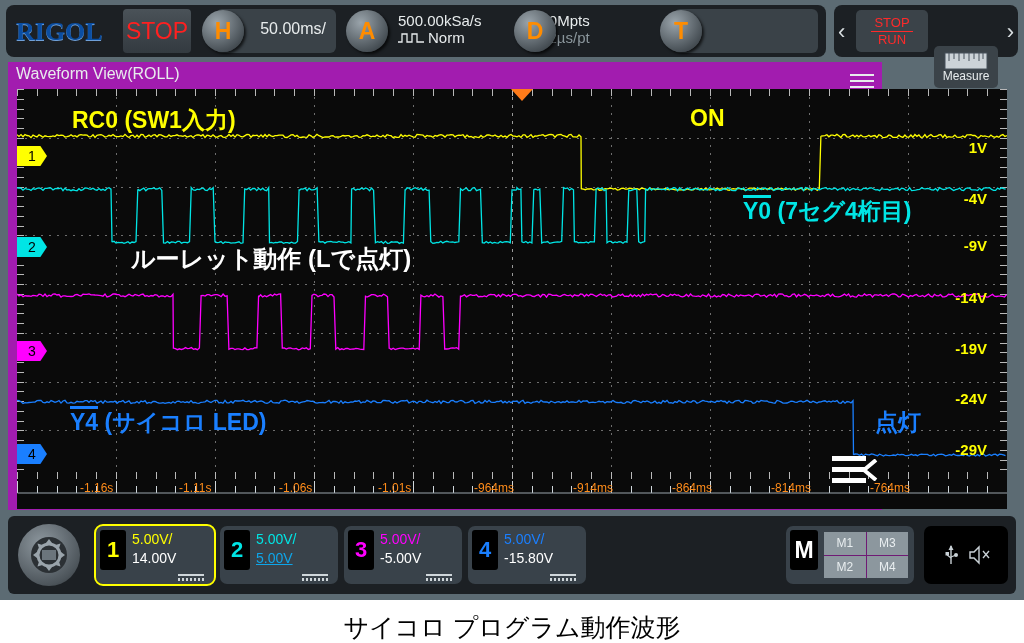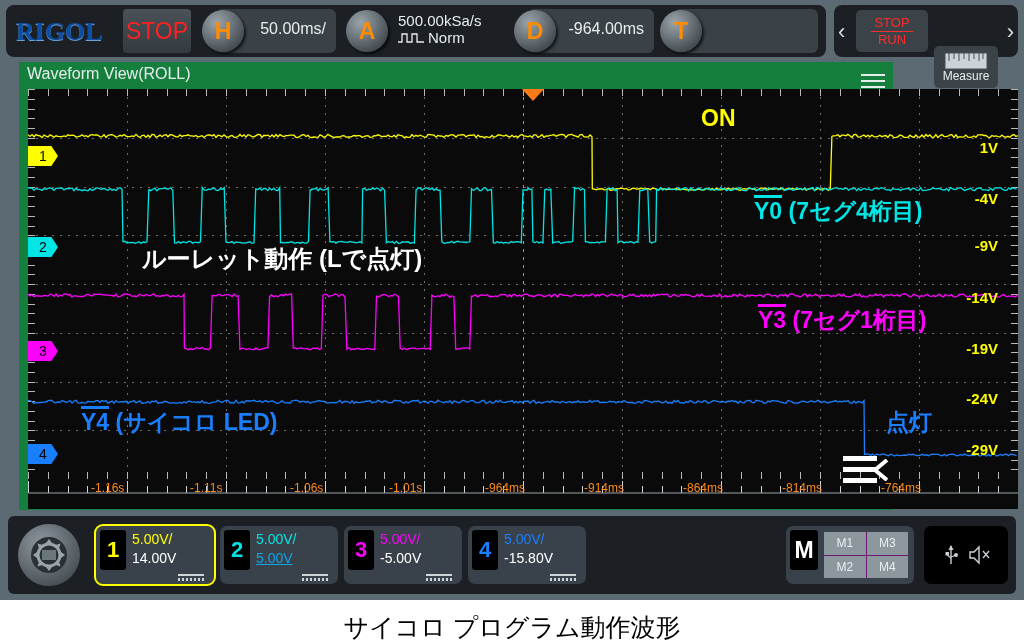--- a/index.html
+++ b/index.html
@@ -30,21 +30,21 @@
   .sq-icon{display:inline-block;width:26px;height:12px;vertical-align:-2px;position:relative;}
 
   .rbtn{position:absolute;top:5px;height:42px;border-radius:5px;background:#3b4349;
         display:flex;flex-direction:column;align-items:center;justify-content:center;}
   .rbtn .l1{color:#ff2a2a;font-size:13px;line-height:14px;}
   .rbtn .div{width:42px;height:1px;background:#ff2a2a;margin:1px 0;}
   .rbtn .l2{color:#ff2a2a;font-size:13px;line-height:14px;}
   .chev{position:absolute;color:#d8dee1;font-size:22px;top:14px;}
 
   
-  .wv{position:absolute;left:19px;top:62px;width:874px;height:448px;background:#15803d;}
+  .wv{position:absolute;left:8px;top:62px;width:874px;height:448px;background:#a21caf;}
   .wv-title{position:absolute;left:8px;top:3px;color:#e8eced;font-size:16px;}
   .hamb{position:absolute;right:8px;top:8px;width:24px;}
   .hamb i{display:block;height:2px;background:#e8eced;margin:4px 0;}
   .grid{position:absolute;left:9px;top:27px;width:990px;height:390px;background:#0a0a0a;overflow:hidden;}
 
   .chbadge{position:absolute;width:30px;height:20px;font-size:14px;color:#000;
            display:flex;align-items:center;justify-content:center;
            clip-path:polygon(0 0,78% 0,100% 50%,78% 100%,0 100%);}
   .wlabel{position:absolute;font-size:23px;font-weight:bold;white-space:nowrap;}
   .ovl{position:relative;display:inline-block;text-align:right;}
@@ -113,23 +113,20 @@
             <span>Norm</span>
           </div>
         </div>
         <div class="two-line" style="left:168px;top:3px;text-align:right;">
           <div>1.00Mpts</div>
           <div class="dim" style="text-align:right;">2µs/pt</div>
         </div>
       </div>
 
       <div class="knob" style="left:508px;top:5px;">D</div>
-      <div class="field" style="left:522px;top:4px;width:126px;">
-        <span class="fv">-964.00ms</span>
-      </div>
 
       <div class="knob" style="left:654px;top:5px;">T</div>
       <div class="field" style="left:668px;top:4px;width:144px;">
         <span class="fv"></span>
       </div>
     </div>
 
     <div class="tb-group tb-right">
       <span class="chev" style="left:4px;">‹</span>
 
@@ -378,31 +375,29 @@
           <polyline points="0.0,311.3 2.0,311.6 4.0,312.7 6.0,314.4 8.0,313.7 10.0,313.9 12.0,313.5 14.0,313.3 16.0,313.1 18.0,313.1 20.0,311.7 22.0,311.5 24.0,311.4 26.0,313.5 28.0,313.8 30.0,312.8 32.0,313.6 34.0,311.6 36.0,312.4 38.0,313.4 40.0,312.7 42.0,311.5 44.0,314.1 46.0,312.0 48.0,311.3 50.0,313.9 52.0,314.1 54.0,313.3 56.0,314.1 58.0,313.8 60.0,312.3 62.0,312.9 64.0,312.6 66.0,312.9 68.0,311.6 70.0,311.7 72.0,313.3 74.0,311.6 76.0,312.5 78.0,311.5 80.0,314.1 82.0,313.1 84.0,312.1 86.0,314.2 88.0,311.6 90.0,313.2 92.0,313.0 94.0,312.6 96.0,313.0 98.0,312.1 100.0,314.3 102.0,312.7 104.0,312.6 106.0,311.5 108.0,313.8 110.0,312.8 112.0,311.9 114.0,314.4 116.0,313.9 118.0,313.8 120.0,312.5 122.0,314.2 124.0,312.1 126.0,312.8 128.0,311.7 130.0,314.4 132.0,313.4 134.0,314.1 136.0,312.5 138.0,312.3 140.0,313.3 142.0,314.2 144.0,314.1 146.0,313.7 148.0,314.4 150.0,313.9 152.0,313.5 154.0,314.3 156.0,312.8 158.0,314.0 160.0,312.3 162.0,312.2 164.0,313.3 166.0,312.7 168.0,313.5 170.0,312.8 172.0,313.7 174.0,311.6 176.0,313.7 178.0,313.5 180.0,314.2 182.0,314.4 184.0,313.3 186.0,313.1 188.0,312.8 190.0,311.4 192.0,312.7 194.0,313.5 196.0,312.2 198.0,311.3 200.0,311.4 202.0,313.9 204.0,313.4 206.0,314.3 208.0,311.4 210.0,313.8 212.0,313.9 214.0,312.4 216.0,314.0 218.0,311.6 220.0,312.0 222.0,312.0 224.0,311.8 226.0,311.3 228.0,312.4 230.0,312.7 232.0,311.8 234.0,313.4 236.0,312.4 238.0,311.6 240.0,313.0 242.0,312.4 244.0,312.0 246.0,312.6 248.0,313.8 250.0,314.4 252.0,313.5 254.0,311.7 256.0,313.6 258.0,313.9 260.0,313.7 262.0,314.2 264.0,311.8 266.0,311.7 268.0,311.2 270.0,311.9 272.0,313.2 274.0,312.3 276.0,312.3 278.0,313.4 280.0,312.4 282.0,314.3 284.0,313.4 286.0,312.8 288.0,312.7 290.0,311.5 292.0,311.8 294.0,312.3 296.0,312.2 298.0,313.7 300.0,314.2 302.0,313.6 304.0,313.6 306.0,313.5 308.0,313.8 310.0,312.7 312.0,311.4 314.0,314.1 316.0,312.5 318.0,312.5 320.0,312.8 322.0,314.2 324.0,311.7 326.0,314.3 328.0,312.8 330.0,313.6 332.0,313.6 334.0,312.9 336.0,313.1 338.0,312.0 340.0,312.4 342.0,311.5 344.0,314.0 346.0,312.9 348.0,313.4 350.0,311.4 352.0,312.3 354.0,313.6 356.0,311.9 358.0,312.2 360.0,313.6 362.0,313.6 364.0,313.7 366.0,311.5 368.0,311.5 370.0,311.8 372.0,311.7 374.0,313.3 376.0,314.2 378.0,312.5 380.0,314.0 382.0,312.8 384.0,311.9 386.0,311.6 388.0,311.9 390.0,311.3 392.0,313.9 394.0,313.0 396.0,312.1 398.0,312.7 400.0,314.2 402.0,312.3 404.0,312.4 406.0,313.6 408.0,313.3 410.0,311.2 412.0,312.5 414.0,313.2 416.0,313.7 418.0,312.4 420.0,313.4 422.0,311.6 424.0,314.4 426.0,312.0 428.0,312.5 430.0,313.6 432.0,313.5 434.0,311.5 436.0,311.3 438.0,312.8 440.0,313.0 442.0,312.0 444.0,311.4 446.0,312.1 448.0,313.8 450.0,313.6 452.0,313.2 454.0,311.7 456.0,311.4 458.0,314.4 460.0,313.5 462.0,312.3 464.0,314.0 466.0,313.9 468.0,311.4 470.0,313.2 472.0,311.3 474.0,313.1 476.0,313.4 478.0,313.3 480.0,312.4 482.0,312.6 484.0,311.6 486.0,313.8 488.0,312.4 490.0,314.0 492.0,312.3 494.0,313.8 496.0,312.2 498.0,312.4 500.0,312.0 502.0,314.0 504.0,312.2 506.0,311.4 508.0,314.3 510.0,313.1 512.0,313.4 514.0,314.3 516.0,313.1 518.0,312.9 520.0,312.3 522.0,313.7 524.0,311.3 526.0,312.8 528.0,313.0 530.0,313.0 532.0,313.9 534.0,312.2 536.0,313.0 538.0,313.8 540.0,312.8 542.0,312.6 544.0,313.7 546.0,312.8 548.0,313.3 550.0,311.9 552.0,313.6 554.0,313.0 556.0,312.8 558.0,313.4 560.0,313.1 562.0,311.4 564.0,313.4 566.0,311.9 568.0,312.2 570.0,311.8 572.0,313.7 574.0,313.3 576.0,313.1 578.0,313.6 580.0,313.0 582.0,312.3 584.0,312.8 586.0,312.4 588.0,313.9 590.0,312.7 592.0,313.0 594.0,312.8 596.0,311.5 598.0,312.9 600.0,313.5 602.0,313.7 604.0,313.3 606.0,314.3 608.0,314.1 610.0,312.6 612.0,313.1 614.0,314.2 616.0,311.9 618.0,311.5 620.0,312.1 622.0,312.6 624.0,313.8 626.0,312.2 628.0,312.9 630.0,311.9 632.0,312.8 634.0,314.1 636.0,313.4 638.0,312.0 640.0,314.3 642.0,313.3 644.0,314.3 646.0,311.6 648.0,312.9 650.0,311.4 652.0,313.8 654.0,313.6 656.0,314.3 658.0,312.6 660.0,313.5 662.0,311.5 664.0,312.6 666.0,313.9 668.0,313.9 670.0,311.8 672.0,313.0 674.0,313.3 676.0,311.7 678.0,312.1 680.0,314.2 682.0,313.5 684.0,312.4 686.0,311.5 688.0,312.2 690.0,312.3 692.0,313.0 694.0,312.3 696.0,312.9 698.0,313.6 700.0,312.0 702.0,312.5 704.0,311.5 706.0,312.5 708.0,312.3 710.0,314.3 712.0,312.1 714.0,313.7 716.0,313.8 718.0,312.0 720.0,311.7 722.0,311.4 724.0,313.5 726.0,313.9 728.0,311.5 730.0,311.7 732.0,312.1 734.0,312.3 736.0,314.3 738.0,314.0 740.0,312.0 742.0,312.9 744.0,311.4 746.0,311.8 748.0,312.2 750.0,312.0 752.0,313.2 754.0,313.4 756.0,313.9 758.0,314.2 760.0,311.4 762.0,312.0 764.0,312.9 766.0,314.1 768.0,314.2 770.0,314.0 772.0,313.2 774.0,312.1 776.0,312.3 778.0,313.1 780.0,313.4 782.0,312.3 784.0,312.0 786.0,313.1 788.0,312.3 790.0,311.3 792.0,312.6 794.0,313.5 796.0,312.2 798.0,313.1 800.0,314.0 802.0,313.0 804.0,312.8 806.0,312.1 808.0,311.8 810.0,313.0 812.0,312.2 814.0,313.0 816.0,311.9 818.0,312.5 820.0,311.6 822.0,314.0 824.0,314.3 826.0,312.1 828.0,314.2 830.0,312.5 832.0,312.8 834.0,313.9 836.0,311.7 836.5,366.0 836.5,365.5 838.5,365.0 840.5,365.2 842.5,366.3 844.5,365.1 846.5,366.7 848.5,365.1 850.5,365.7 852.5,365.9 854.5,364.9 856.5,365.4 858.5,366.2 860.5,366.7 862.5,365.2 864.5,366.0 866.5,367.0 868.5,366.0 870.5,366.4 872.5,366.6 874.5,366.4 876.5,366.0 878.5,366.5 880.5,365.2 882.5,365.8 884.5,365.5 886.5,365.6 888.5,366.7 890.5,366.5 892.5,366.2 894.5,365.3 896.5,366.3 898.5,365.8 900.5,366.7 902.5,365.5 904.5,365.2 906.5,365.4 908.5,365.3 910.5,365.4 912.5,366.7 914.5,366.5 916.5,365.2 918.5,367.0 920.5,365.6 922.5,365.3 924.5,365.2 926.5,365.7 928.5,366.8 930.5,366.4 932.5,365.6 934.5,366.2 936.5,365.1 938.5,366.1 940.5,366.5 942.5,366.5 944.5,366.1 946.5,366.5 948.5,365.0 950.5,366.3 952.5,367.1 954.5,365.8 956.5,365.6 958.5,367.0 960.5,365.6 962.5,366.9 964.5,365.0 966.5,365.1 968.5,367.0 970.5,366.3 972.5,365.4 974.5,366.6 976.5,365.4 978.5,365.2 980.5,366.6 982.5,365.2 984.5,365.3 986.5,365.9 988.5,366.7" fill="none" stroke="#1a7fff" stroke-width="1.3"></polyline>
         </svg>
 
       <div class="chbadge" style="left:0px;top:57px;background:#ffff00;">1</div>
       <div class="chbadge" style="left:0px;top:148px;background:#00e5e5;">2</div>
       <div class="chbadge" style="left:0px;top:252px;background:#ff00ff;">3</div>
       <div class="chbadge" style="left:0px;top:355px;background:#1a7fff;">4</div>
 
       <div class="trigmark" style="left:494px;top:0px;"></div>
 
+      <div class="wlabel" style="left:55px;top:16px;color:#ffff00;">RC0 (SW1入力)</div>
       <div class="wlabel" style="left:673px;top:16px;color:#ffff00;">ON</div>
 
       <div class="wlabel" style="left:726px;top:107px;color:#00e5e5;">
         <span class="ovl">Y0</span><span> (7セグ4桁目)</span>
       </div>
 
       <div class="wlabel" style="left:114px;top:154px;color:#ffffff;font-size:24px;">ルーレット動作 (Lで点灯)</div>
 
-      <div class="wlabel" style="left:730px;top:216px;color:#ff00ff;">
-        <span class="ovl">Y3</span><span> (7セグ1桁目)</span>
-      </div>
 
       <div class="wlabel" style="left:53px;top:318px;color:#1a7fff;">
         <span class="ovl">Y4</span><span> (サイコロ LED)</span>
       </div>
 
       <div class="wlabel" style="left:858px;top:318px;color:#1a7fff;">点灯</div>
 
       <div class="vlab" style="right:20px;top:50px;">1V</div>
       <div class="vlab" style="right:20px;top:101px;">-4V</div>
       <div class="vlab" style="right:20px;top:148px;">-9V</div>

